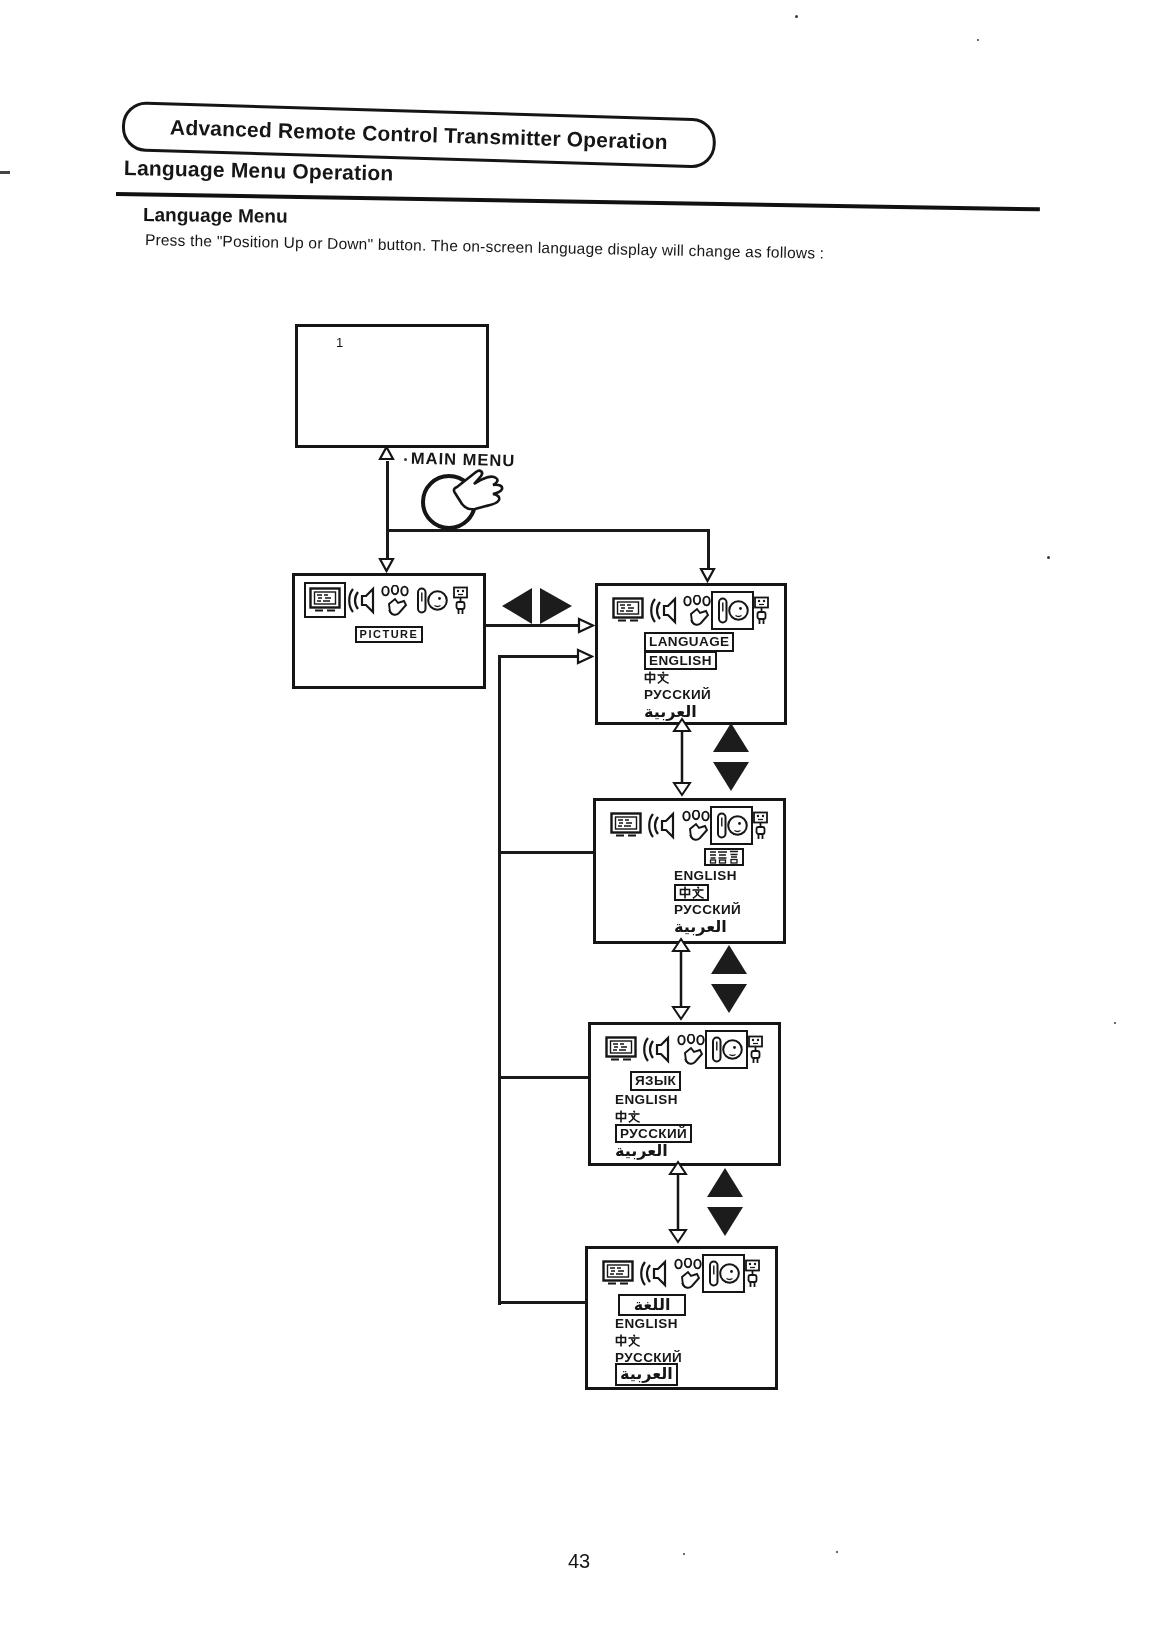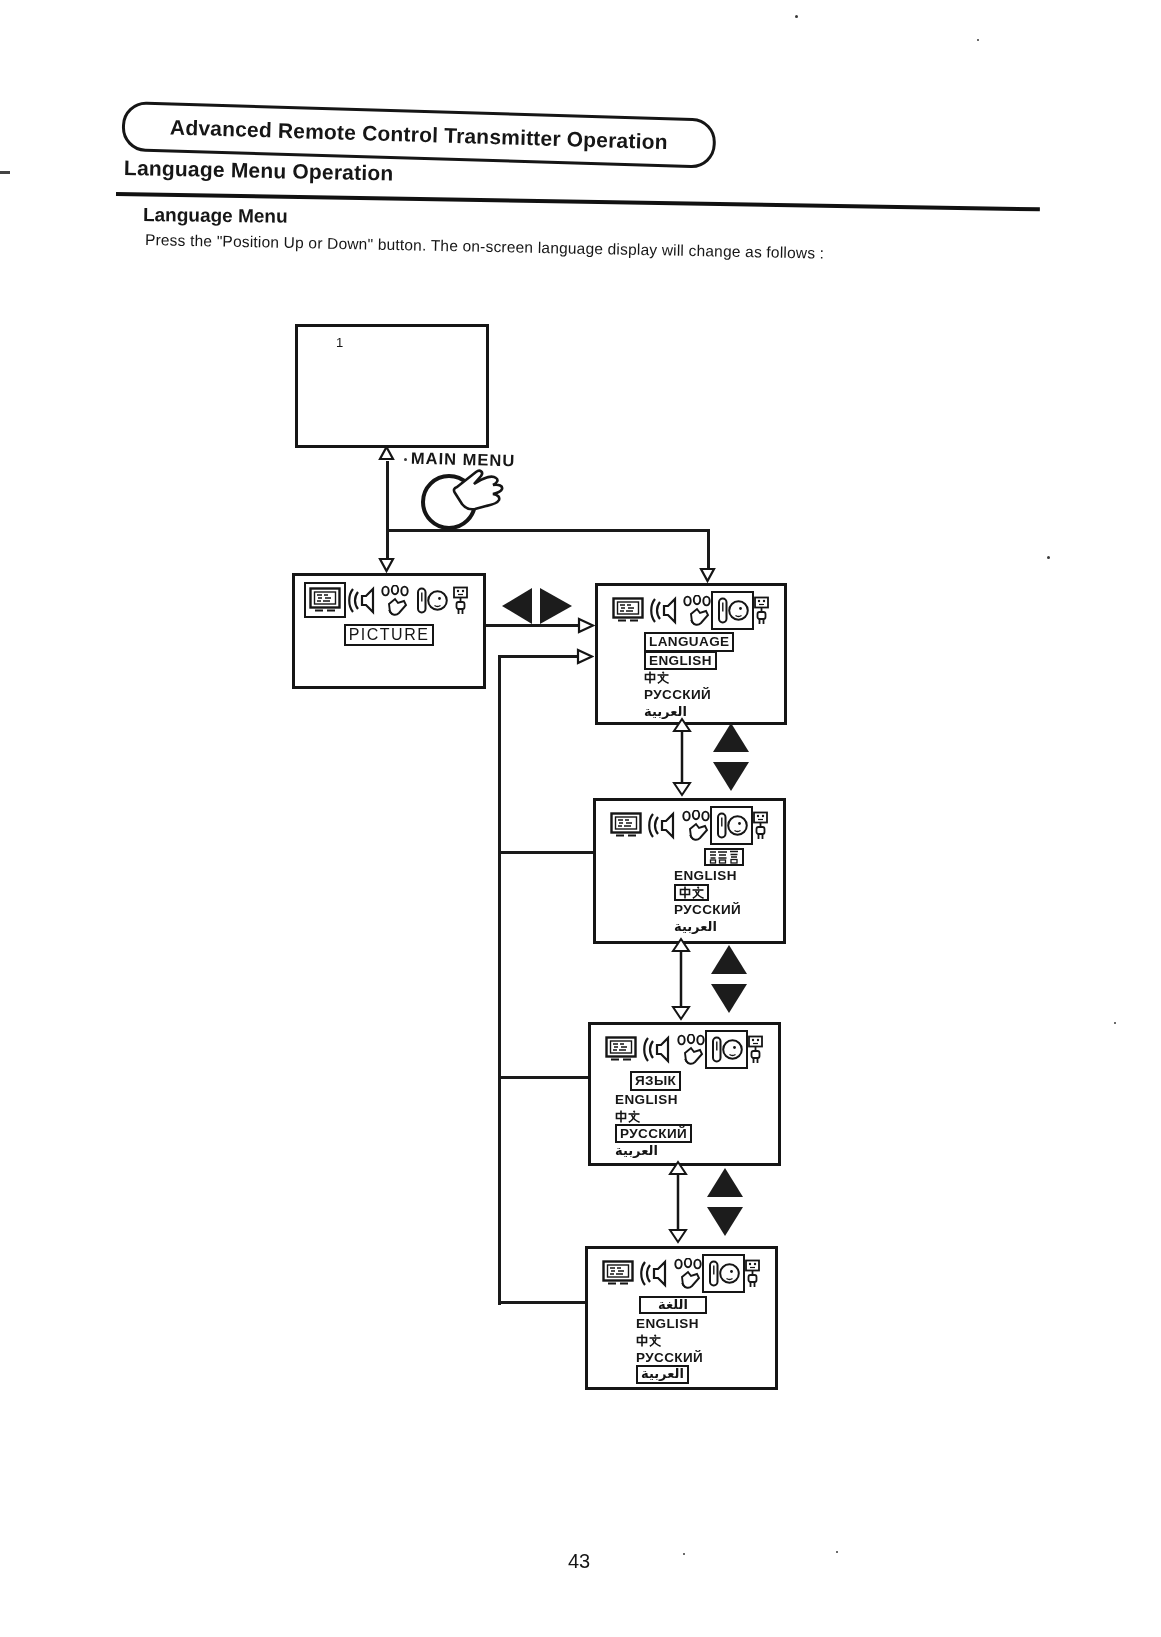--- a/index.html
+++ b/index.html
@@ -34,23 +34,23 @@
   .menu-box{position:absolute;border:3px solid #151515;background:#fff;overflow:hidden;}
   .icon-row{display:flex;justify-content:space-between;align-items:center;
             padding:5px 14px 0 14px;height:38px;}
   .ic{display:inline-flex;}
   .menu-box[data-hl="0"] .ic:nth-child(1){outline:2.5px solid #151515;outline-offset:3px;}
   .menu-box[data-hl="3"] .ic:nth-child(4){outline:2.5px solid #151515;outline-offset:3px;}
   .lines{margin-top:3px;}
   .ln{height:17px;display:flex;align-items:center;font-size:13.5px;font-weight:bold;letter-spacing:.4px;}
   .ln.t{height:20px;}
   .bx{border:2px solid #151515;padding:0 3px;display:inline-flex;align-items:center;line-height:1.15;}
-  .arb{font-family:"DejaVu Sans",sans-serif;font-size:13px;font-weight:bold;}
+  .arb{font-family:"DejaVu Sans",sans-serif;font-size:16px;font-weight:bold;}
   .plabel{text-align:center;margin-top:5px;}
-  .plabel .bx{font-size:16px;font-weight:normal;letter-spacing:1.5px;}
+  .plabel .bx{font-size:11px;font-weight:bold;letter-spacing:1.5px;}
   .pgnum{position:absolute;left:568px;top:1550px;font-size:20px;}
 </style>
 </head>
 <body>
 
 <div class="page">
 
   <div class="speck" style="left:795px;top:15px;width:3px;height:3px"></div>
   <div class="speck" style="left:977px;top:39px;width:2px;height:2px"></div>
   <div class="speck" style="left:1047px;top:556px;width:3px;height:3px"></div>
@@ -540,21 +540,21 @@
               <circle cx="6" cy="5" r="1.2" fill="#151515" stroke="none"></circle>
               <circle cx="11" cy="5" r="1.2" fill="#151515" stroke="none"></circle>
               <path d="M6 8.5h5" stroke-width="1.2"></path>
               <path d="M8.5 11.5v3.5"></path>
               <rect x="4.5" y="16" width="8" height="7" rx="2"></rect>
               <path d="M6.5 23v5M10.5 23v5"></path>
             </g>
           </svg>
         </span>
 </div>
-    <div class="lines" style="padding-left:48px">
+    <div class="lines" style="padding-left:27px">
       <div class="ln t">
           <span class="bx arb" dir="rtl" style="margin-left:3px;min-width:58px;justify-content:center">اللغة</span>
         </div>
       <div class="ln">
           <span>ENGLISH</span>
         </div>
       <div class="ln">
           <span class="ic">
   <svg width="25" height="13" viewBox="0 0 25 13">
               <g fill="none" stroke="#151515" stroke-width="1.6">

